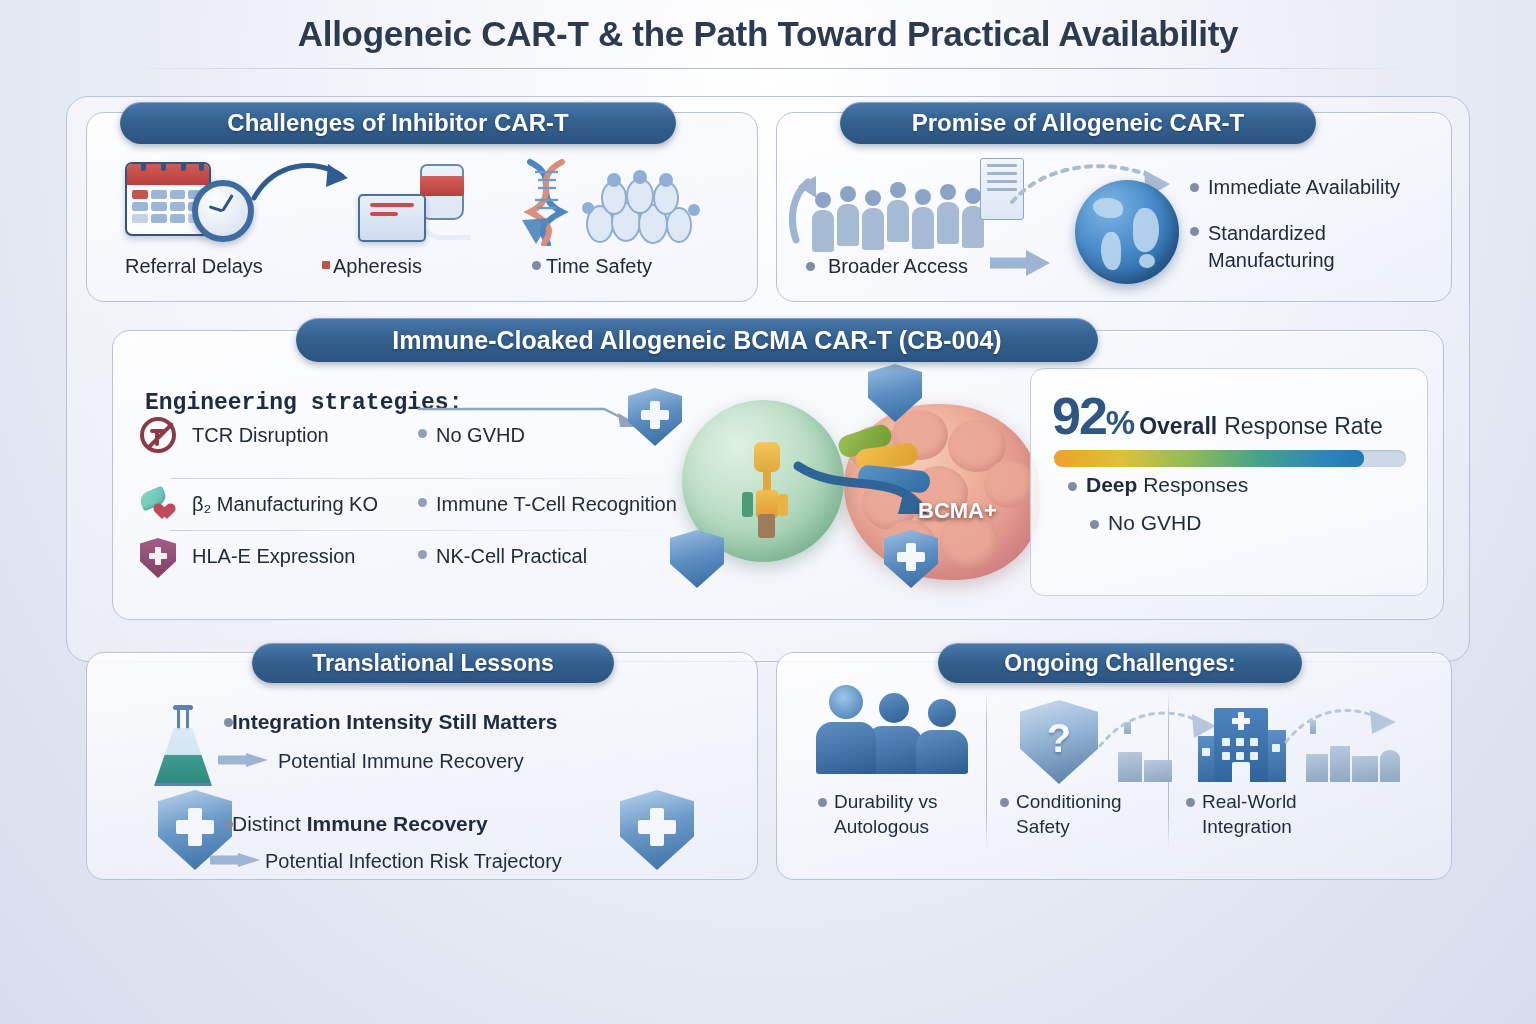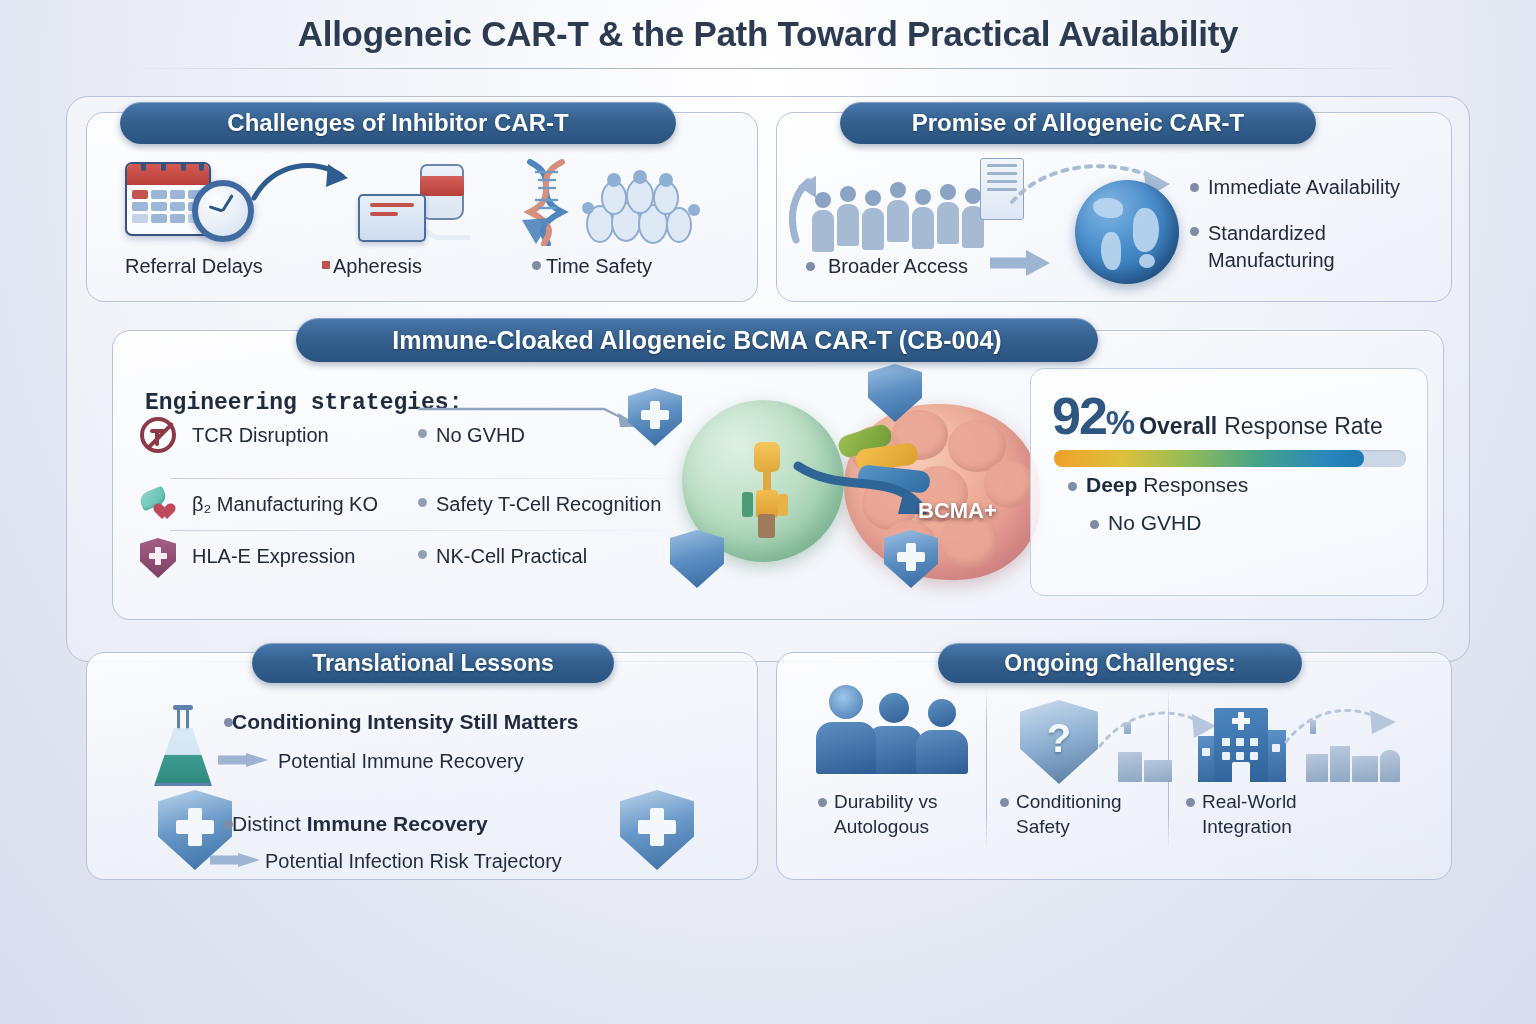--- a/index.html
+++ b/index.html
@@ -526,21 +526,21 @@
 
 <div class="eng-row" id="eng-row-2">
   <div class="ic">
       <div class="ic-b2m">
         <span class="ribbon"></span>
         <span class="heart"></span>
       </div>
     </div>
   <div class="name">β₂ Manufacturing KO</div>
   <div class="arrowb"></div>
-  <div class="benefit">Safety T-Cell Recognition</div>
+  <div class="benefit">Immune T-Cell Recognition</div>
 </div>
 <div class="eng-sep" id="eng-sep-2"></div>
 
 <div class="eng-row" id="eng-row-3">
   <div class="ic">
       <div class="ic-shield-purple">
         <span class="cross-v"></span>
         <span class="cross-h"></span>
       </div>
     </div>
@@ -622,21 +622,21 @@
 <div class="shield-tl" id="sh-tl-left">
     <span class="cv"></span>
     <span class="ch"></span>
   </div>
 <div class="shield-tl" id="sh-tl-right">
     <span class="cv"></span>
     <span class="ch"></span>
   </div>
 
 <div class="rd-bullet" style="left:224px; top:718px;"></div>
-<div class="tl-text" id="tl-b1">Conditioning Intensity Still Matters</div>
+<div class="tl-text" id="tl-b1">Integration Intensity Still Matters</div>
 <svg class="tl-arrow" style="left:218px; top:752px;" viewBox="0 0 52 16">
   <path d="M0 8 L30 8" stroke="#9db4d2" stroke-width="9"></path>
     <path d="M28 1 L50 8 L28 15 Z" fill="#9db4d2"></path>
 </svg>
 <div class="tl-text" id="tl-s1">Potential Immune Recovery</div>
 
 <div class="rd-bullet" style="left:224px; top:820px;"></div>
 <div class="tl-text" id="tl-b2">
   <span>Distinct </span><b>Immune Recovery</b>
 </div>

